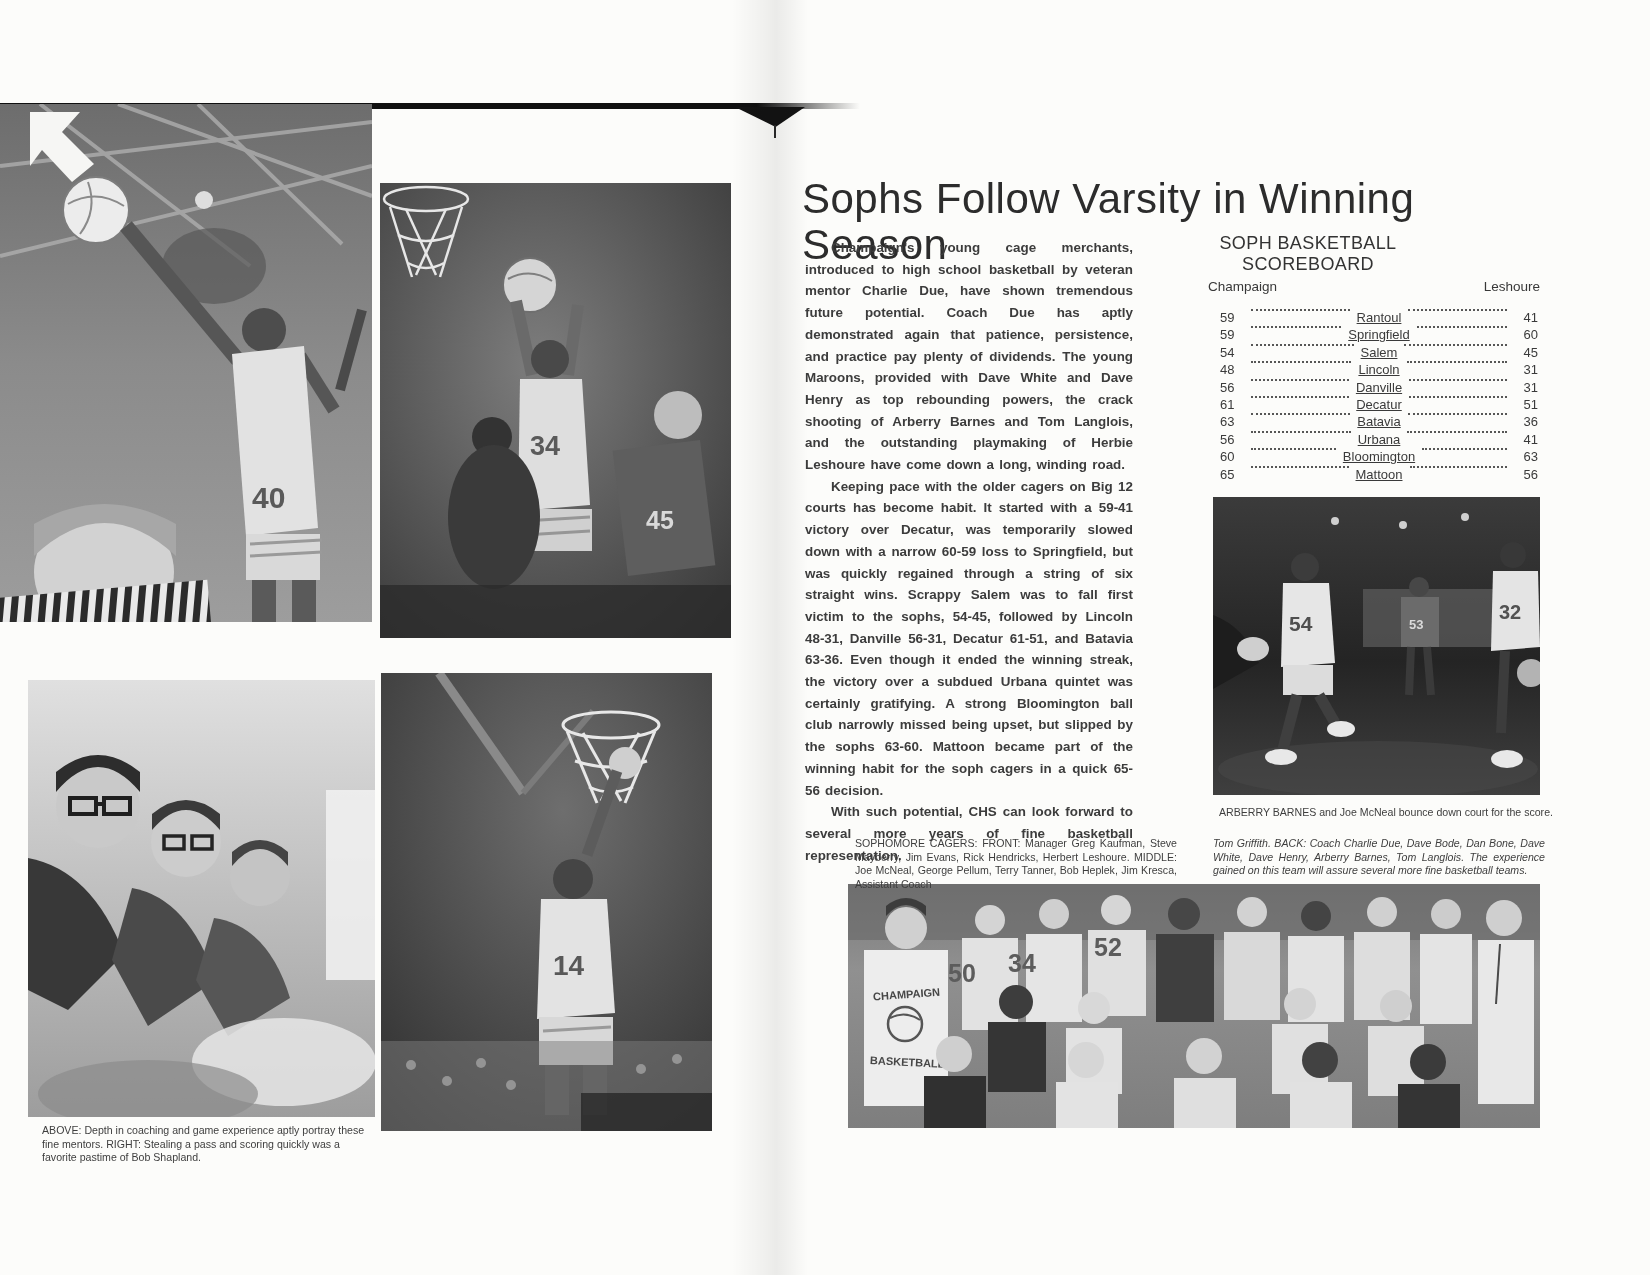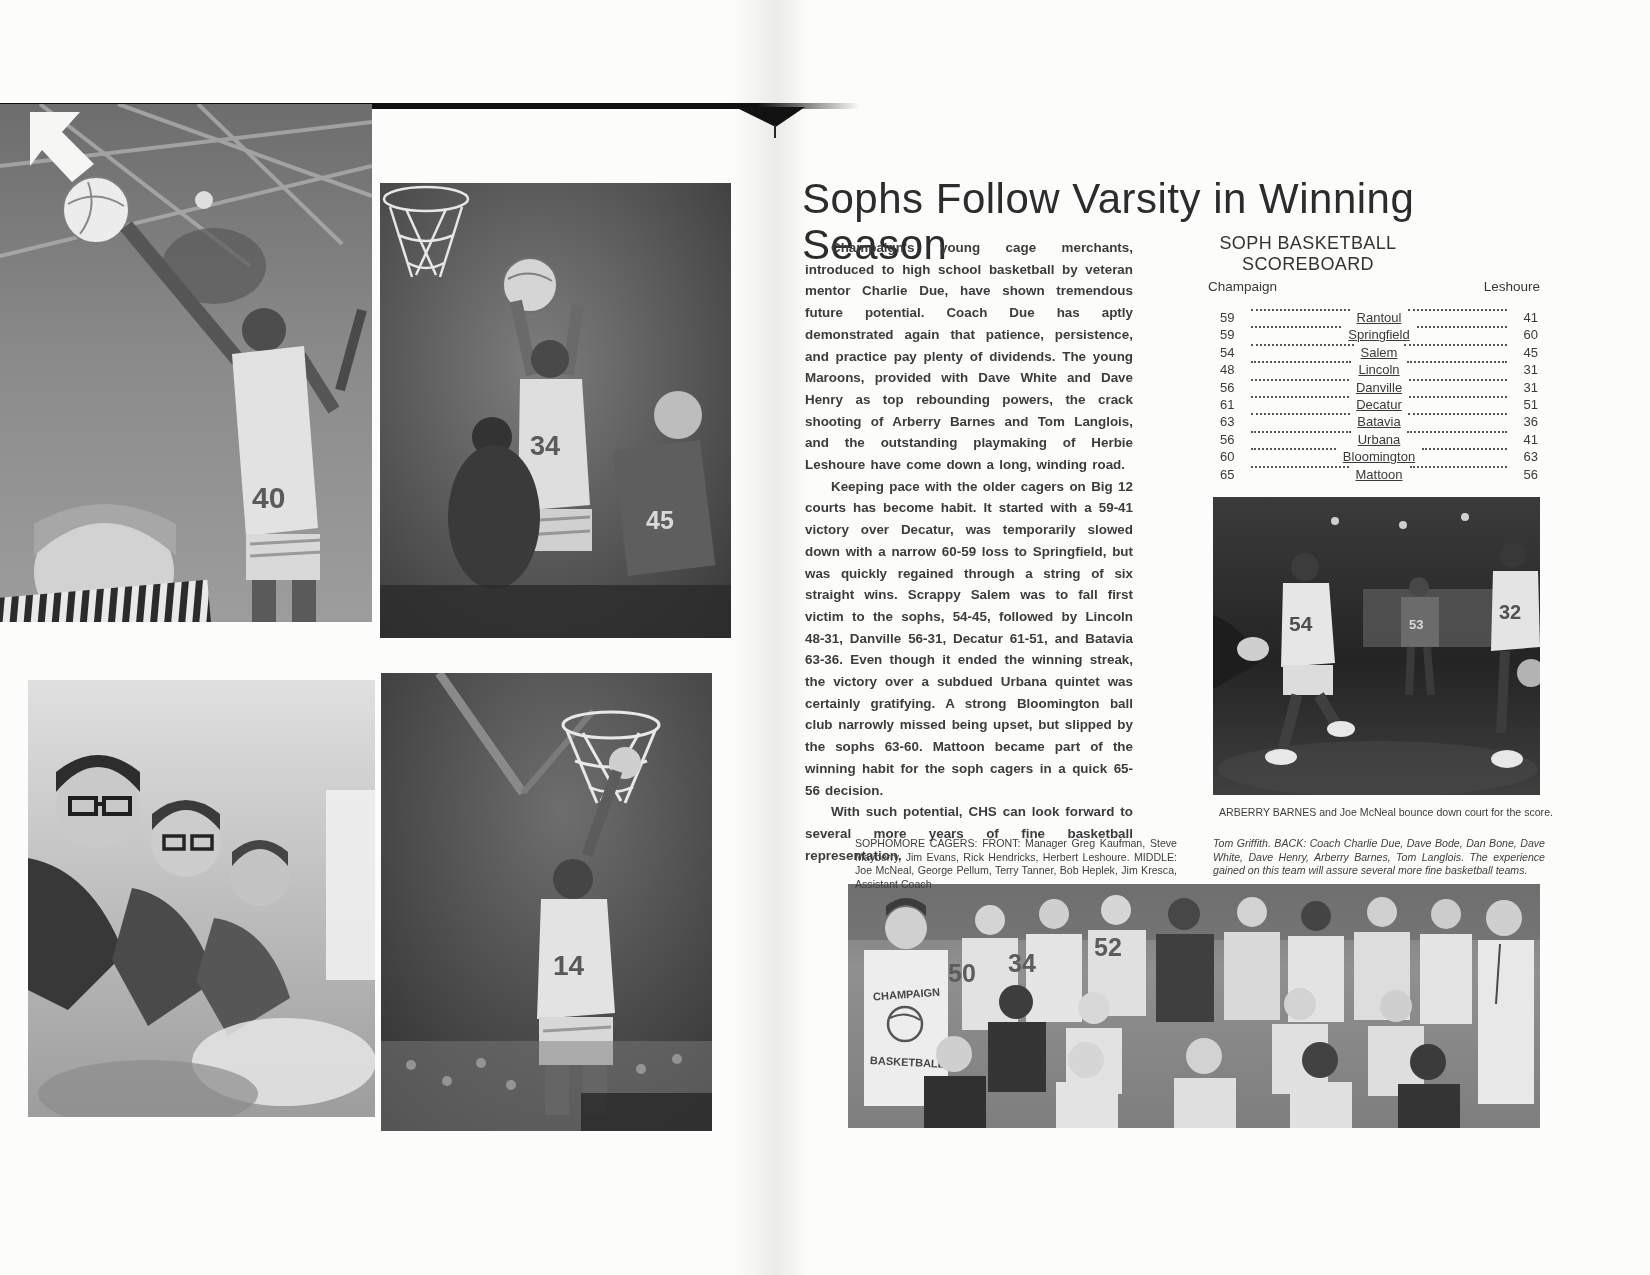--- a/index.html
+++ b/index.html
@@ -432,17 +432,18 @@
         <circle cx="356" cy="172" r="18" fill="#d2d2d2"></circle>
           <rect x="326" y="194" width="62" height="50" fill="#dfdfdf"></rect>
         <circle cx="472" cy="176" r="18" fill="#424242"></circle>
           <rect x="442" y="198" width="62" height="46" fill="#e1e1e1"></rect>
         <circle cx="580" cy="178" r="18" fill="#3b3b3b"></circle>
           <rect x="550" y="200" width="62" height="44" fill="#343434"></rect>
       </g>
     </svg>
   </div>
 
+  <div class="caption" id="caption-mentors">ABOVE: Depth in coaching and game experience aptly portray these fine mentors. RIGHT: Stealing a pass and scoring quickly was a favorite pastime of Bob Shapland.</div>
   <div class="caption" id="caption-barnes">ARBERRY BARNES and Joe McNeal bounce down court for the score.</div>
   <div class="caption" id="caption-team-left">SOPHOMORE CAGERS: FRONT: Manager Greg Kaufman, Steve Mayberry, Jim Evans, Rick Hendricks, Herbert Leshoure. MIDDLE: Joe McNeal, George Pellum, Terry Tanner, Bob Heplek, Jim Kresca, Assistant Coach</div>
   <div class="caption" id="caption-team-right">Tom Griffith. BACK: Coach Charlie Due, Dave Bode, Dan Bone, Dave White, Dave Henry, Arberry Barnes, Tom Langlois. The experience gained on this team will assure several more fine basketball teams.</div>
 
 </div>
 
 </body></html>

